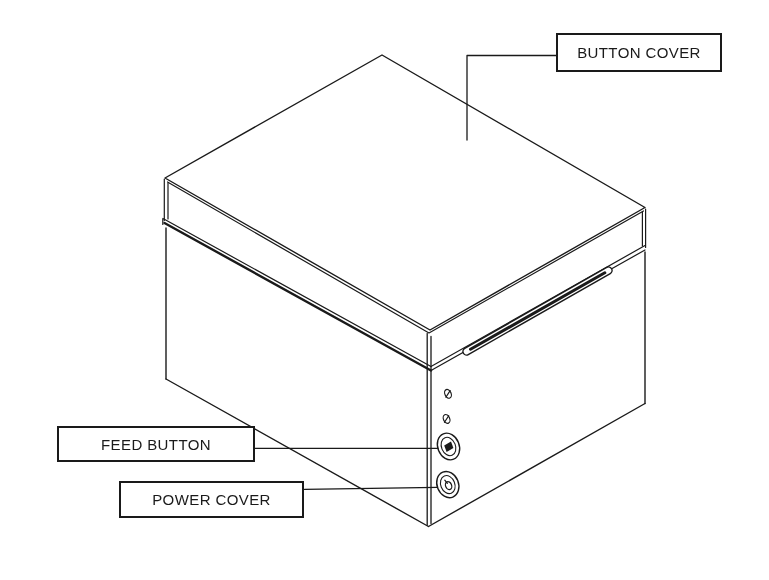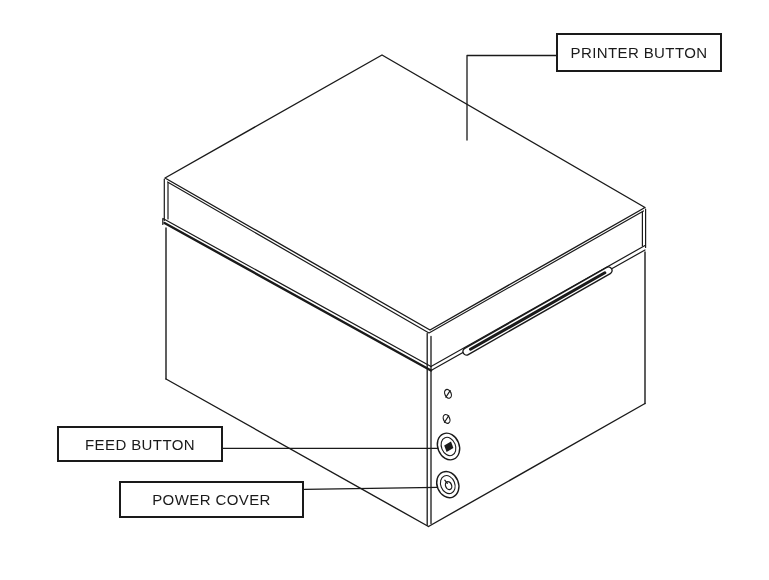--- a/index.html
+++ b/index.html
@@ -31,21 +31,21 @@
     align-items: center;
     justify-content: center;
     background: var(--bg);
     border: 2px solid var(--line);
     color: var(--line);
     font-size: 15px;
     letter-spacing: 0.4px;
     white-space: nowrap;
   }
   .callout-cover { left: 556px; top: 33px;  width: 166px; height: 39px; }
-  .callout-feed  { left: 57px;  top: 426px; width: 166px; height: 36px; }
+  .callout-feed  { left: 57px;  top: 426px; width: 198px; height: 36px; }
   .callout-power { left: 119px; top: 481px; width: 185px; height: 37px; }
 </style>
 </head>
 <body>
 
 <div class="stage">
 
   <svg width="769" height="580" viewBox="0 0 769 580">
     <g fill="none" stroke="var(--line)" stroke-width="1.4" stroke-linecap="round" stroke-linejoin="round">
 
@@ -99,21 +99,21 @@
 
       <g stroke-width="1.3">
         <path d="M467 140 L467 55.5 L556 55.5"></path>
         <path d="M223 448.4 L437.8 448.4"></path>
         <path d="M304.5 489.4 L437.2 487.4"></path>
       </g>
     </g>
   </svg>
 
   <div class="callout callout-cover">
-    <span>PRINTER BUTTON</span>
+    <span>BUTTON COVER</span>
   </div>
 
   <div class="callout callout-feed">
     <span>FEED BUTTON</span>
   </div>
 
   <div class="callout callout-power">
     <span>POWER COVER</span>
   </div>
 

